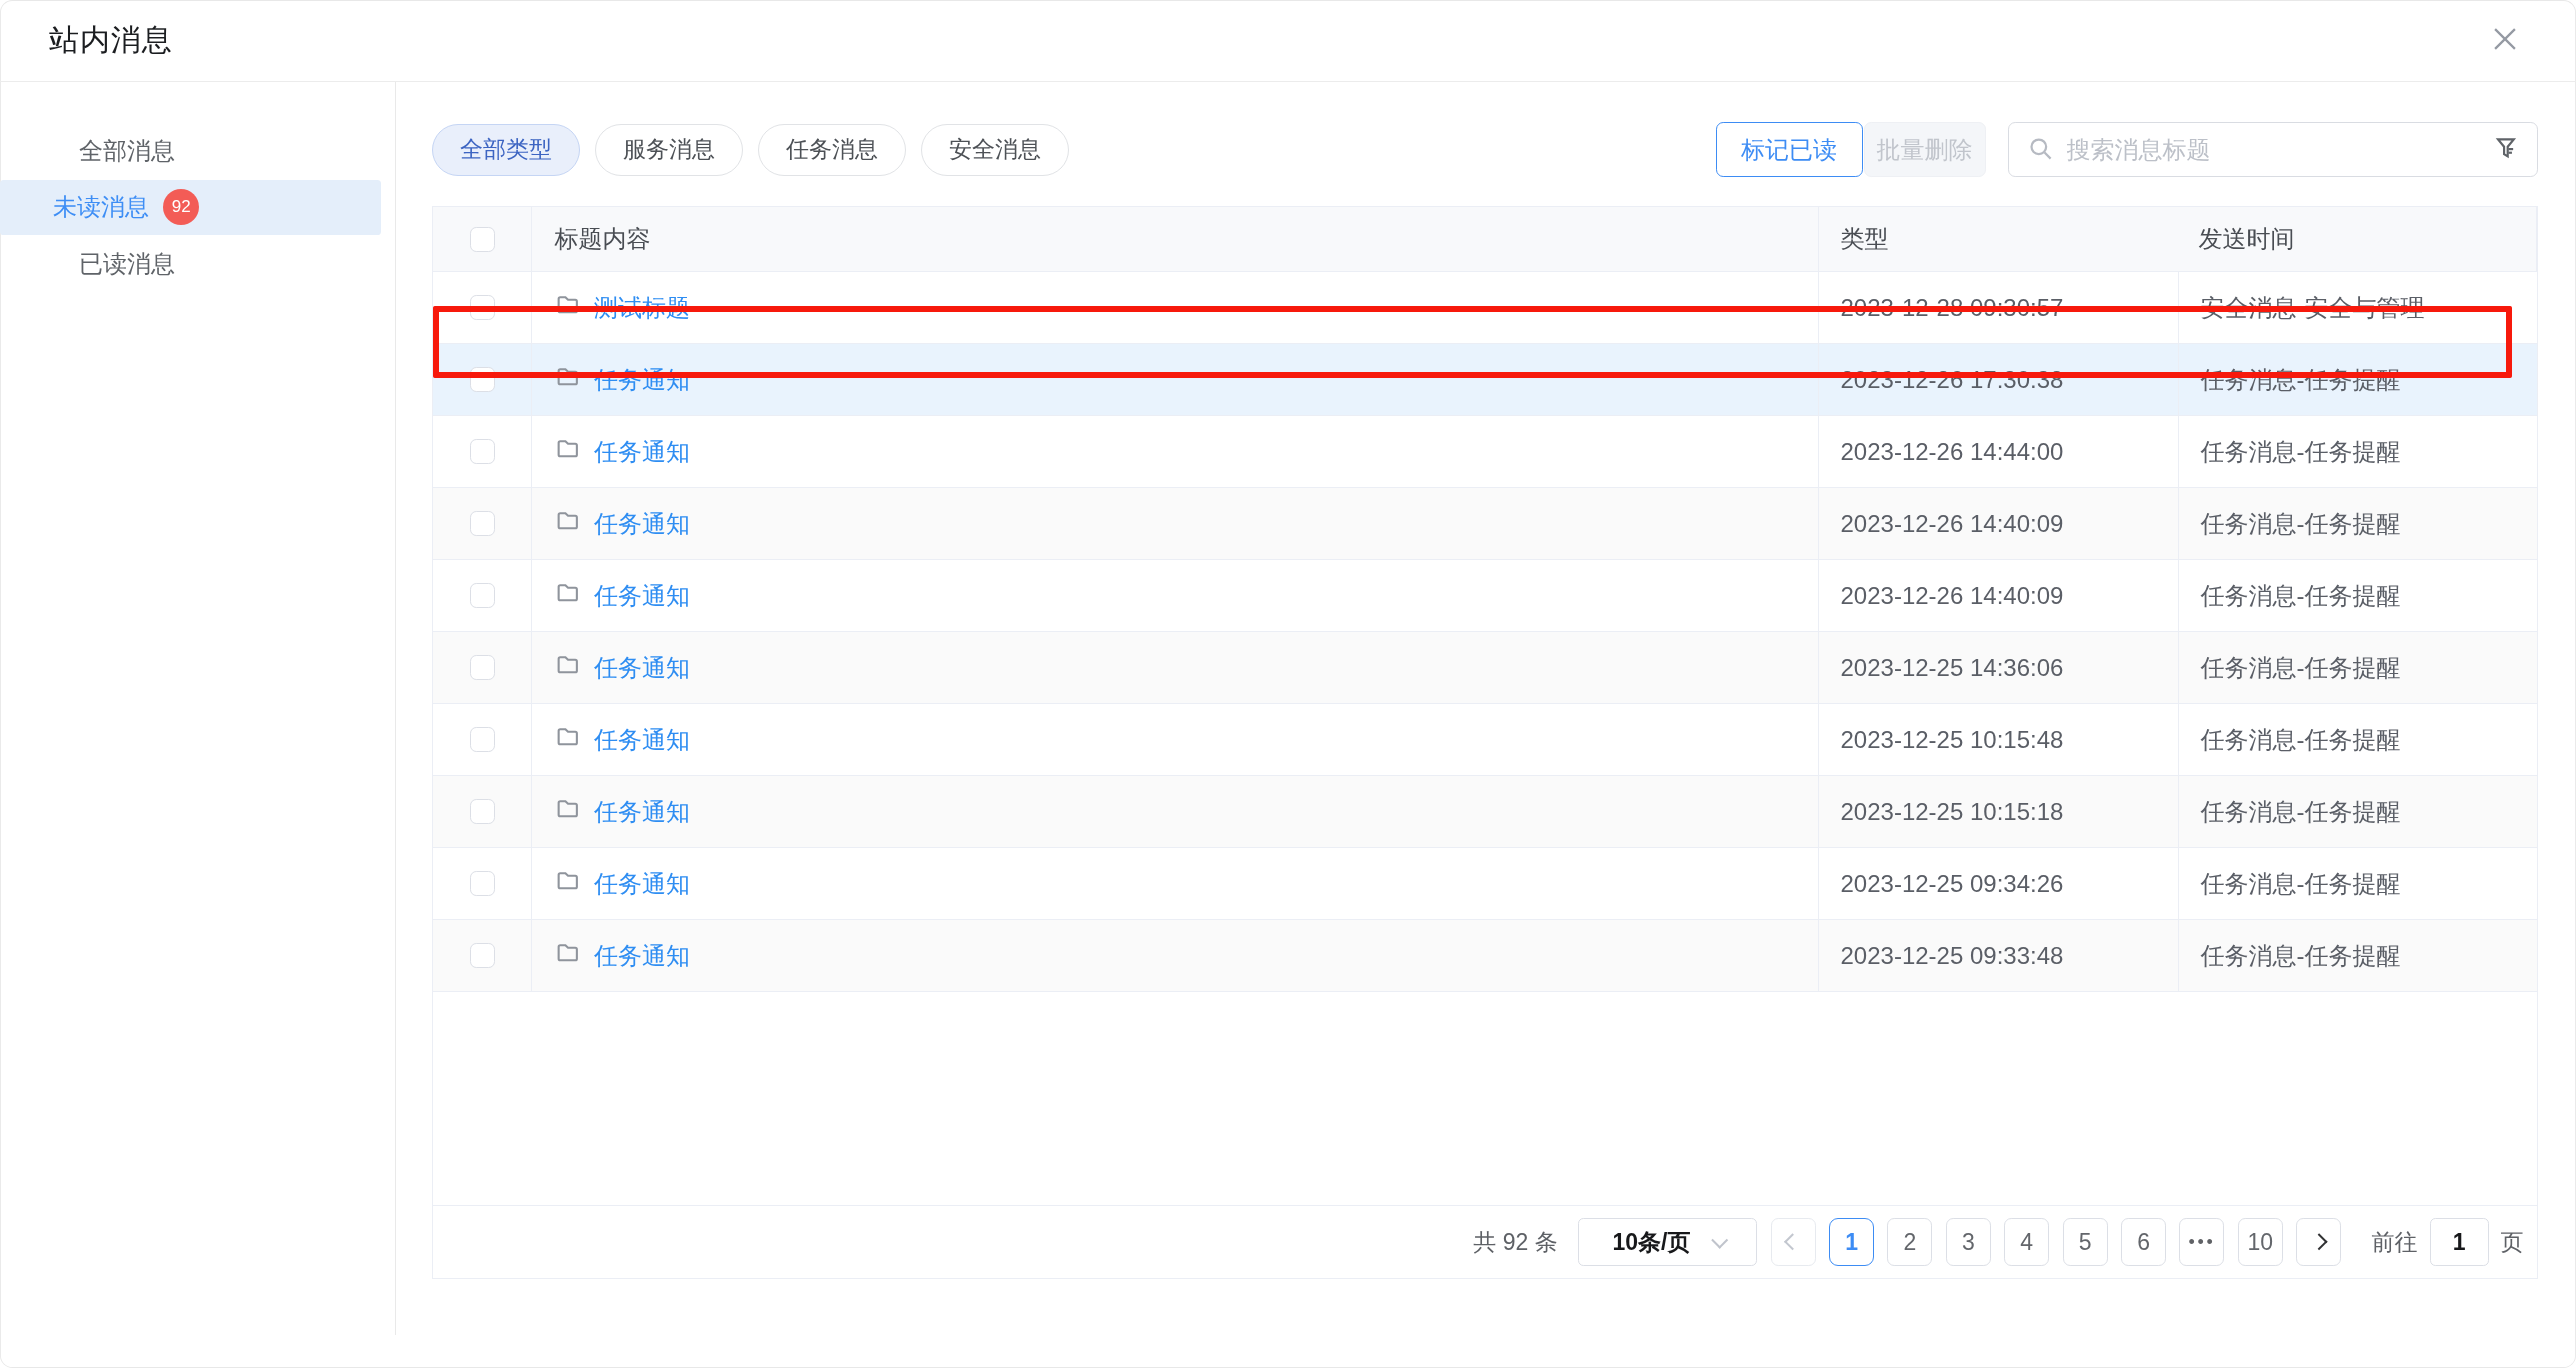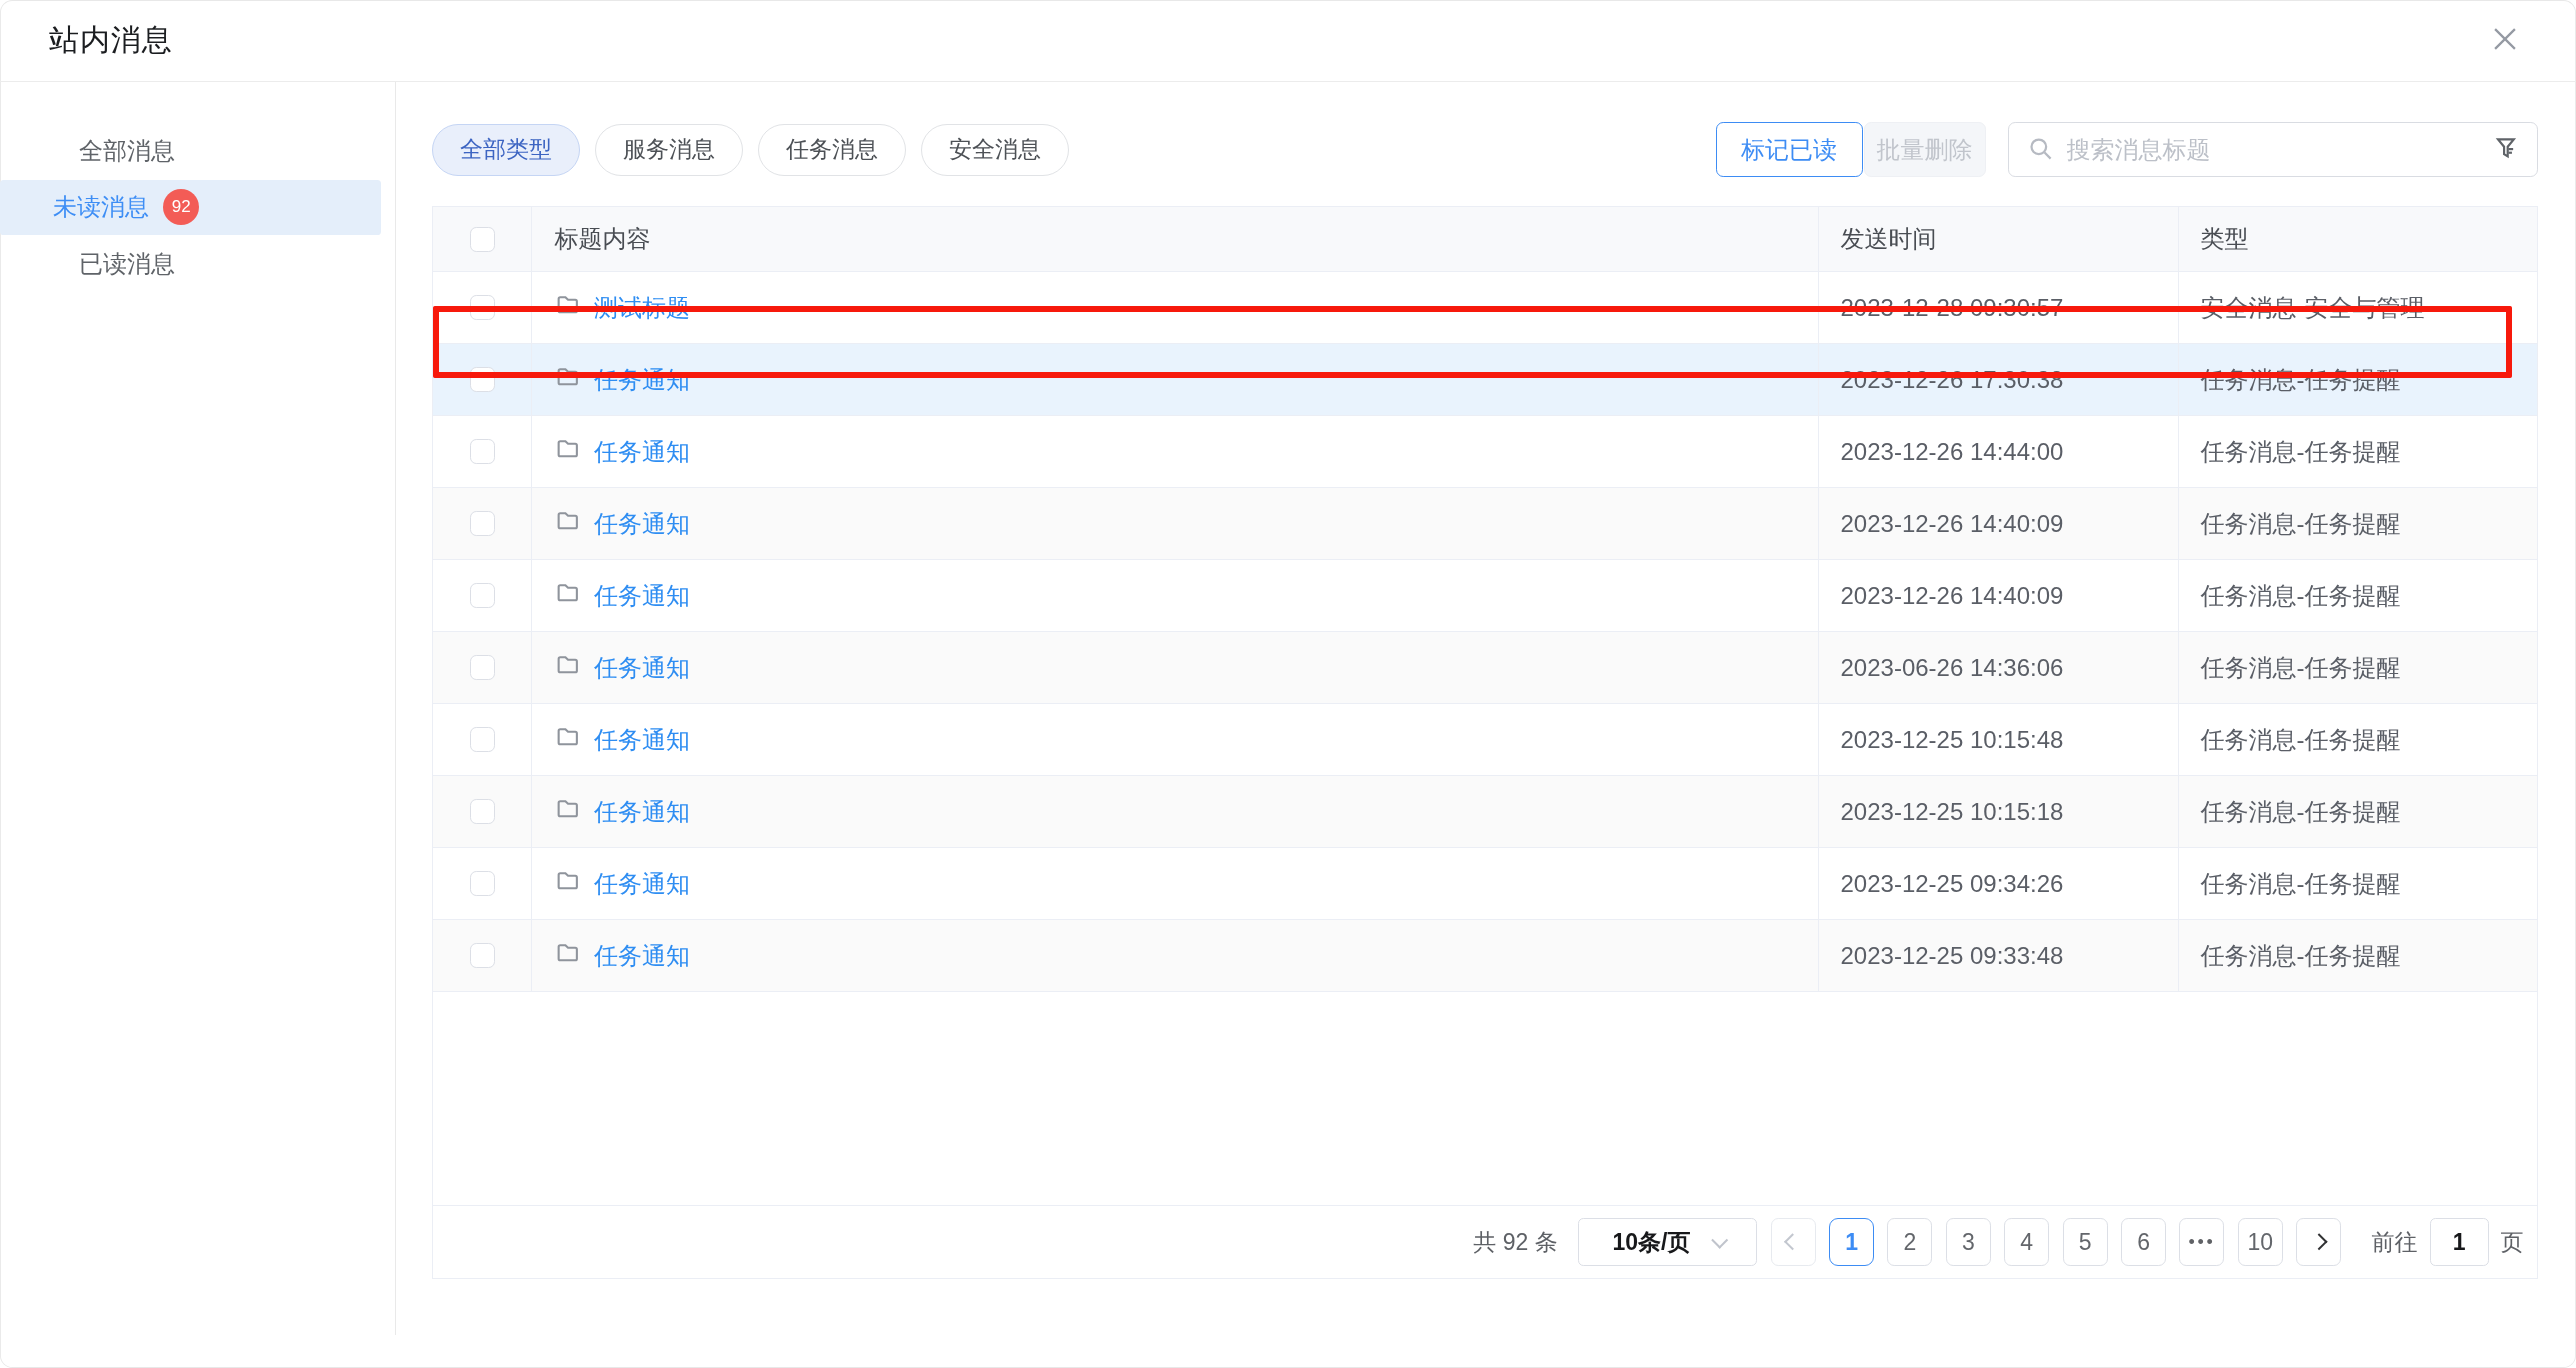--- a/index.html
+++ b/index.html
@@ -162,22 +162,22 @@
         </div>
       </div>
 
       <div class="table-wrap">
 
         <div class="trow thead">
           <div class="cell c-check">
               <span class="checkbox"></span>
             </div>
           <div class="cell c-title">标题内容</div>
+          <div class="cell c-type">类型</div>
           <div class="cell c-time">发送时间</div>
-          <div class="cell c-type">类型</div>
         </div>
 
         <div class="trow tbody-row">
           <div class="cell c-check">
               <span class="checkbox"></span>
             </div>
           <div class="cell c-title">
             <span><svg width="27" height="25" viewBox="0 0 24 24" fill="none" stroke="#8f949c" stroke-width="2">
                   <path d="M3.5 6.5a1.5 1.5 0 0 1 1.5-1.5h5l2.5 2.5h7a1.5 1.5 0 0 1 1.5 1.5v9a1.5 1.5 0 0 1-1.5 1.5H5a1.5 1.5 0 0 1-1.5-1.5z"></path>
                 </svg></span>
@@ -246,21 +246,21 @@
         <div class="trow tbody-row striped">
           <div class="cell c-check">
               <span class="checkbox"></span>
             </div>
           <div class="cell c-title">
             <span><svg width="27" height="25" viewBox="0 0 24 24" fill="none" stroke="#8f949c" stroke-width="2">
                   <path d="M3.5 6.5a1.5 1.5 0 0 1 1.5-1.5h5l2.5 2.5h7a1.5 1.5 0 0 1 1.5 1.5v9a1.5 1.5 0 0 1-1.5 1.5H5a1.5 1.5 0 0 1-1.5-1.5z"></path>
                 </svg></span>
             <span class="msg-link">任务通知</span>
           </div>
-          <div class="cell c-time">2023-06-26 14:36:06</div>
+          <div class="cell c-time">2023-12-25 14:36:06</div>
           <div class="cell c-type">任务消息-任务提醒</div>
         </div>
 
         <div class="trow tbody-row">
           <div class="cell c-check">
               <span class="checkbox"></span>
             </div>
           <div class="cell c-title">
             <span><svg width="27" height="25" viewBox="0 0 24 24" fill="none" stroke="#8f949c" stroke-width="2">
                   <path d="M3.5 6.5a1.5 1.5 0 0 1 1.5-1.5h5l2.5 2.5h7a1.5 1.5 0 0 1 1.5 1.5v9a1.5 1.5 0 0 1-1.5 1.5H5a1.5 1.5 0 0 1-1.5-1.5z"></path>

